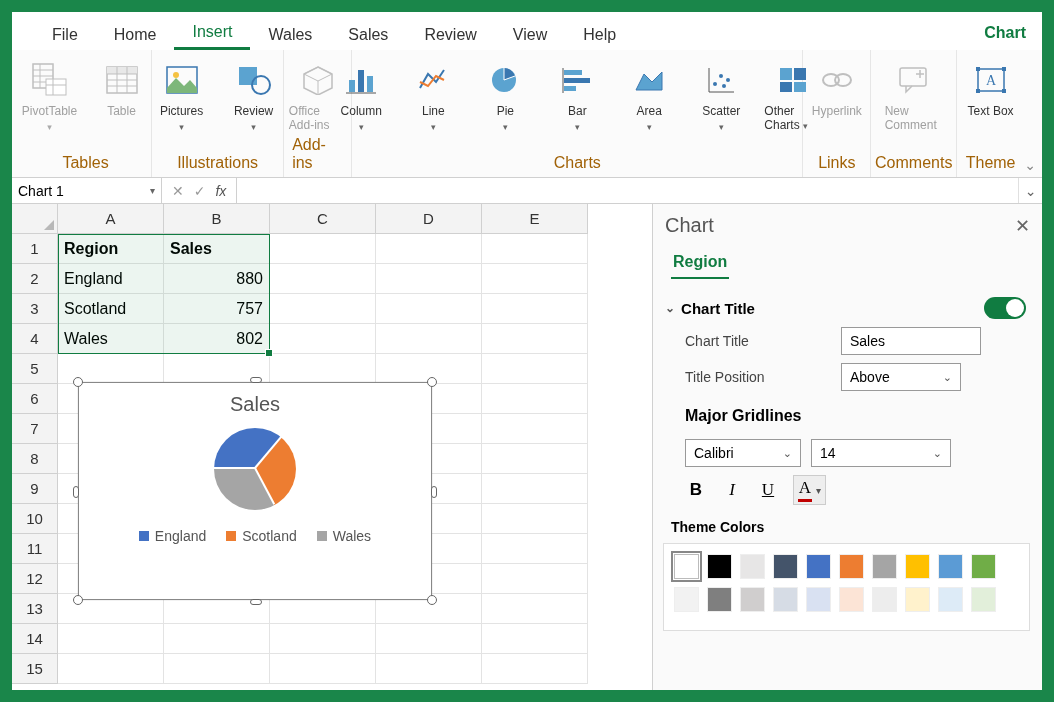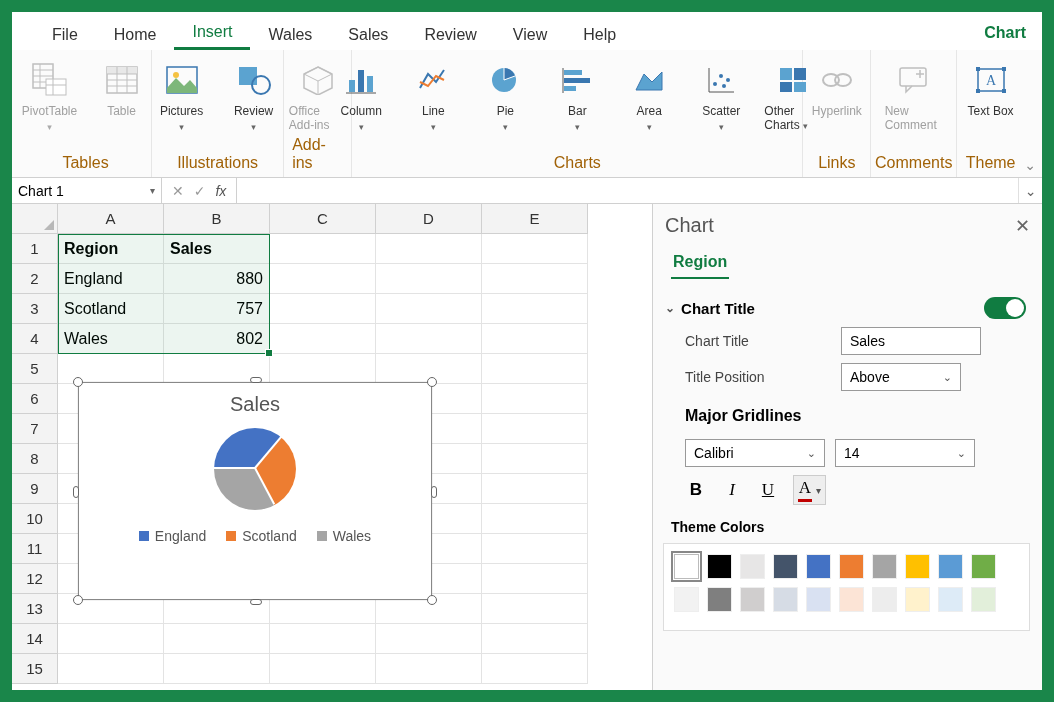--- a/index.html
+++ b/index.html
@@ -735,21 +735,21 @@
         <div class="field-row">
           <div class="field-label">Title Position</div>
           <div class="select" style="width:120px">
             <span>Above</span>
             <span class="caret">⌄</span>
           </div>
         </div>
 
         <div class="sub-label">Major Gridlines</div>
         <div class="field-row" style="padding-left:20px;gap:10px">
-          <div class="select" style="width:140px">
+          <div class="select" style="width:116px">
             <span>Calibri</span>
             <span class="caret">⌄</span>
           </div>
           <div class="select" style="width:140px">
             <span>14</span>
             <span class="caret">⌄</span>
           </div>
         </div>
         <div class="font-tools">
           <span class="tool bold">B</span>

